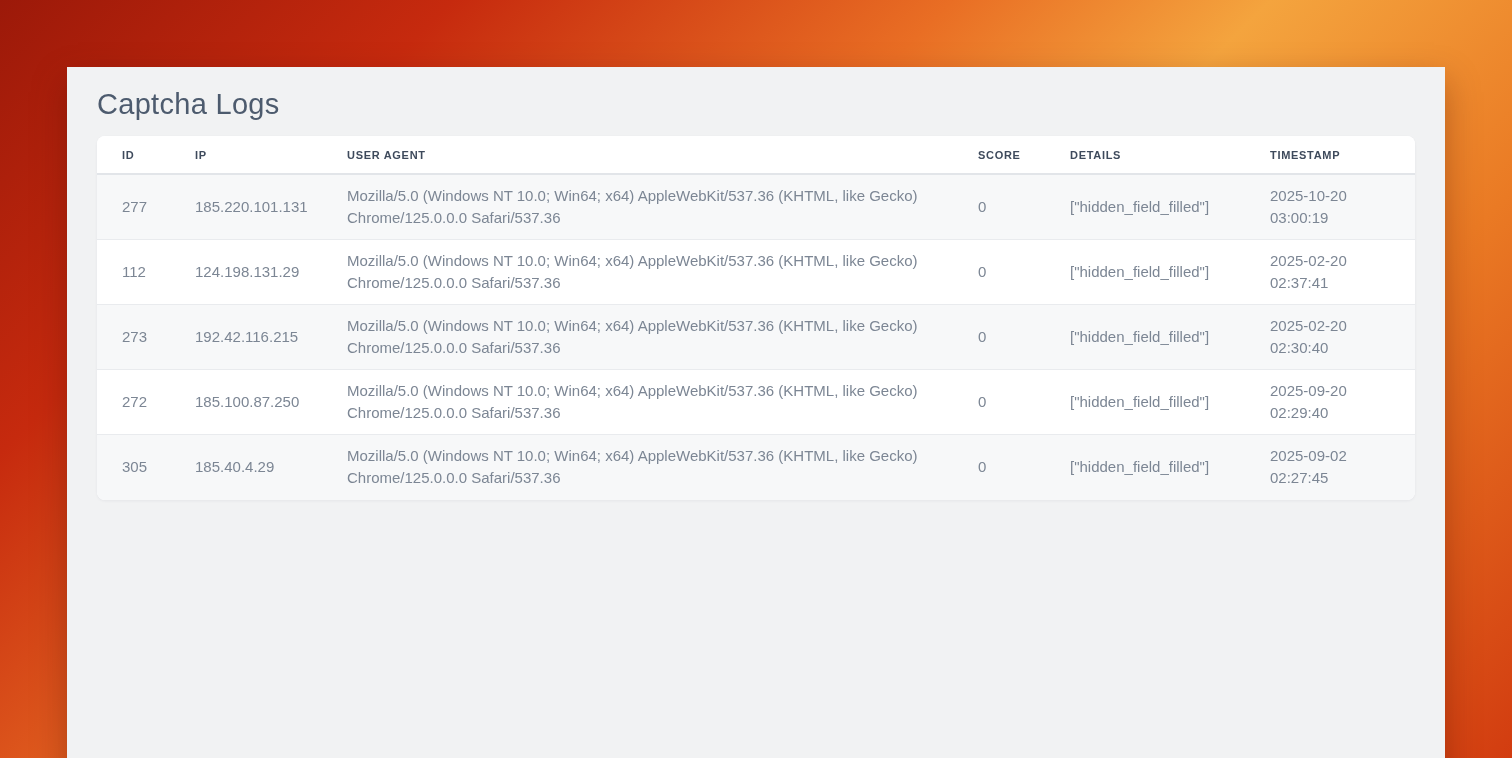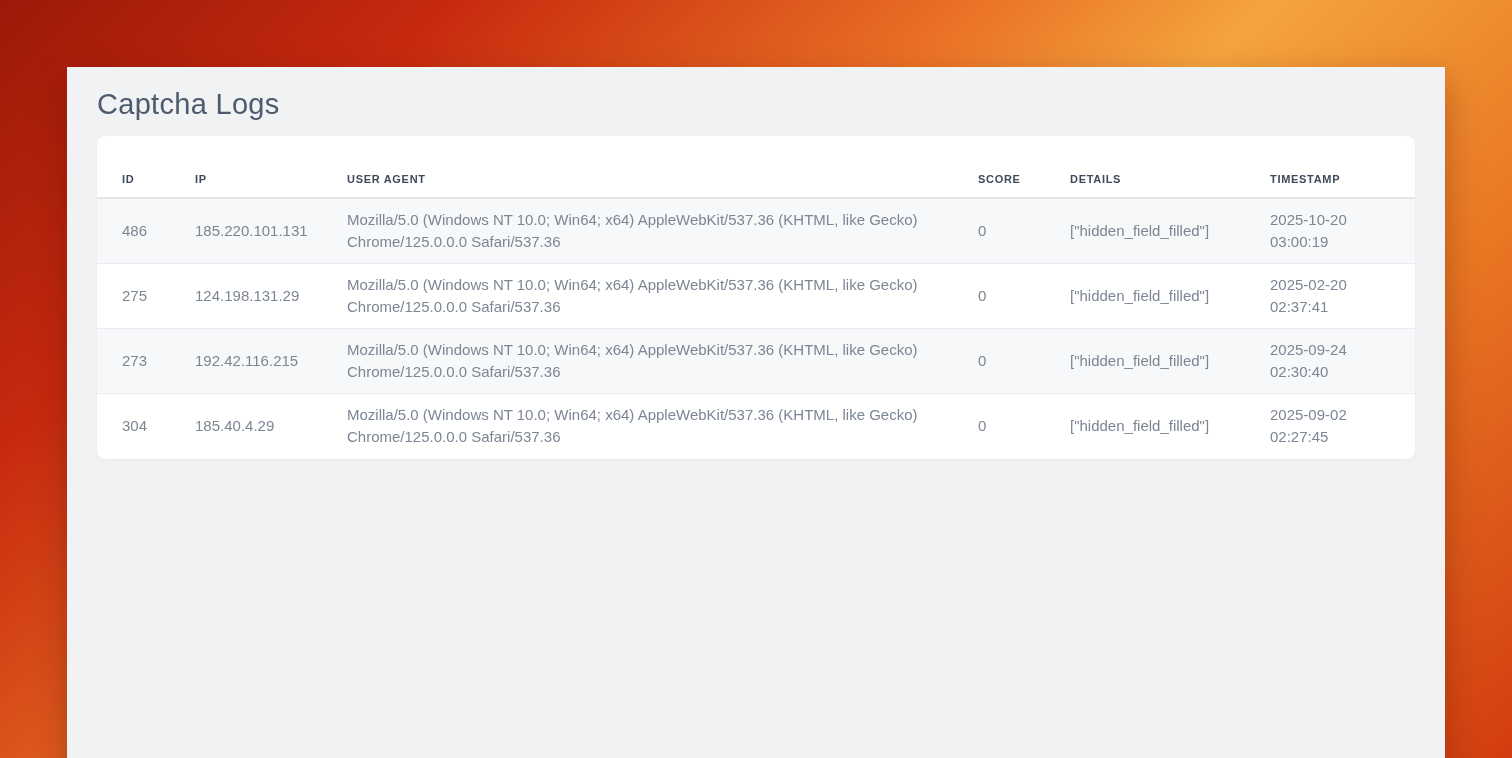--- a/index.html
+++ b/index.html
@@ -27,21 +27,20 @@
     margin: 0 30px;
     background: #ffffff;
     border-radius: 8px;
     box-shadow: 0 1px 3px rgba(30, 40, 60, 0.06);
     overflow: hidden;
   }
   table {
     width: 100%;
     border-collapse: collapse;
     table-layout: fixed;
-    margin-top: 24px;
   }
   col.c-id { width: 73px; }
   col.c-ip { width: 152px; }
   col.c-ua { width: 631px; }
   col.c-score { width: 92px; }
   col.c-details { width: 200px; }
   col.c-ts { width: auto; }
   thead th {
     height: 38px;
     padding: 0 25px;
@@ -92,45 +91,53 @@
           <th>ID</th>
           <th>IP</th>
           <th>USER AGENT</th>
           <th>SCORE</th>
           <th>DETAILS</th>
           <th>TIMESTAMP</th>
         </tr>
       </thead>
       <tbody>
           <tr>
-    <td class="num">486</td>
+    <td class="num">277</td>
     <td class="num">185.220.101.131</td>
     <td>Mozilla/5.0 (Windows NT 10.0; Win64; x64) AppleWebKit/537.36 (KHTML, like Gecko) Chrome/125.0.0.0 Safari/537.36</td>
     <td class="num">0</td>
     <td>["hidden_field_filled"]</td>
     <td>2025-10-20 03:00:19</td>
   </tr>
           <tr>
-    <td class="num">275</td>
+    <td class="num">112</td>
     <td class="num">124.198.131.29</td>
     <td>Mozilla/5.0 (Windows NT 10.0; Win64; x64) AppleWebKit/537.36 (KHTML, like Gecko) Chrome/125.0.0.0 Safari/537.36</td>
     <td class="num">0</td>
     <td>["hidden_field_filled"]</td>
     <td>2025-02-20 02:37:41</td>
   </tr>
           <tr>
     <td class="num">273</td>
     <td class="num">192.42.116.215</td>
     <td>Mozilla/5.0 (Windows NT 10.0; Win64; x64) AppleWebKit/537.36 (KHTML, like Gecko) Chrome/125.0.0.0 Safari/537.36</td>
     <td class="num">0</td>
     <td>["hidden_field_filled"]</td>
-    <td>2025-09-24 02:30:40</td>
+    <td>2025-02-20 02:30:40</td>
   </tr>
           <tr>
-    <td class="num">304</td>
+    <td class="num">272</td>
+    <td class="num">185.100.87.250</td>
+    <td>Mozilla/5.0 (Windows NT 10.0; Win64; x64) AppleWebKit/537.36 (KHTML, like Gecko) Chrome/125.0.0.0 Safari/537.36</td>
+    <td class="num">0</td>
+    <td>["hidden_field_filled"]</td>
+    <td>2025-09-20 02:29:40</td>
+  </tr>
+          <tr>
+    <td class="num">305</td>
     <td class="num">185.40.4.29</td>
     <td>Mozilla/5.0 (Windows NT 10.0; Win64; x64) AppleWebKit/537.36 (KHTML, like Gecko) Chrome/125.0.0.0 Safari/537.36</td>
     <td class="num">0</td>
     <td>["hidden_field_filled"]</td>
     <td>2025-09-02 02:27:45</td>
   </tr>
         </tbody>
     </table>
   </div>
 </div>

